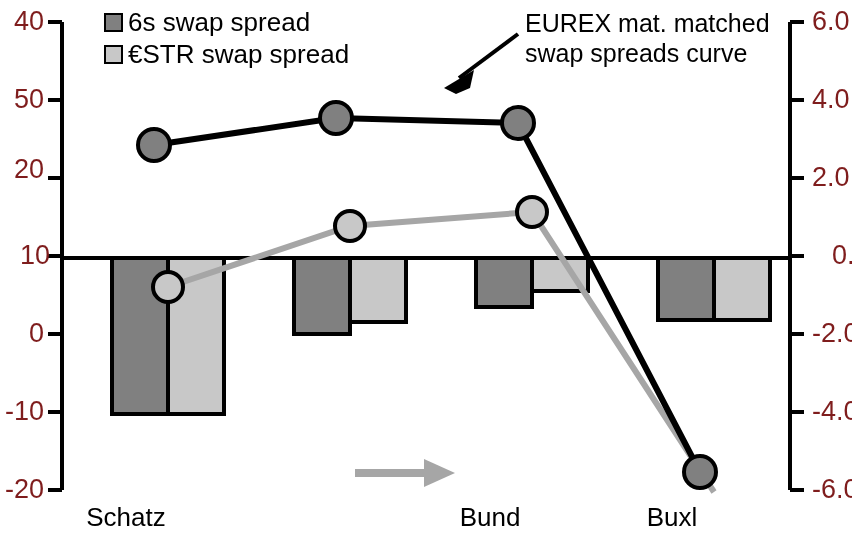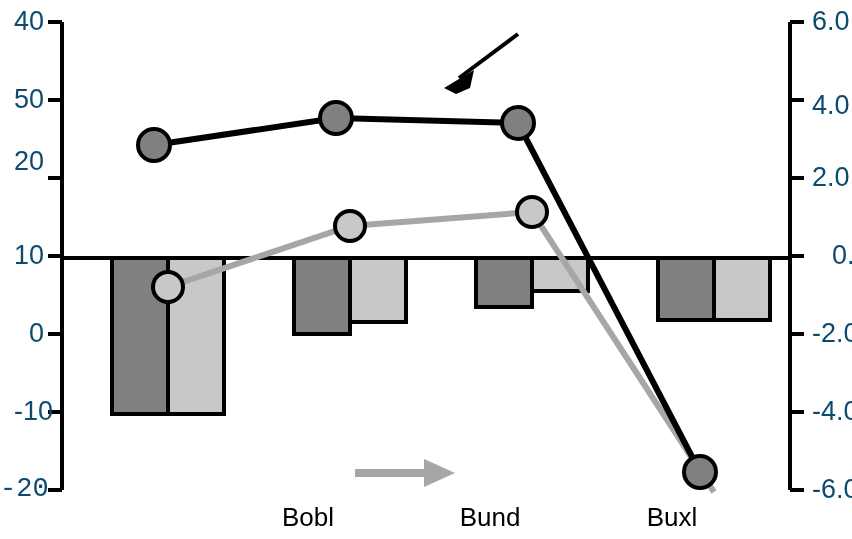--- a/index.html
+++ b/index.html
@@ -1,20 +1,20 @@
 <!DOCTYPE html>
 <html><head>
 <meta charset="utf-8">
 <style>
   html,body{margin:0;padding:0;background:#ffffff;}
   body{width:852px;height:539px;overflow:hidden;
        font-family:"Liberation Sans",sans-serif;color:#000;}
   #chart-root{position:relative;width:852px;height:539px;}
 
-  .tick-label{position:absolute;font-size:27px;line-height:27px;color:#0c4a6e;white-space:nowrap;}
+  .tick-label{position:absolute;font-size:27px;line-height:27px;color:#7f1d1d;white-space:nowrap;}
   .ytick-left{right:0;text-align:right;}
   .ytick-right{left:0;text-align:left;}
   .xtick{position:absolute;font-size:26px;line-height:26px;text-align:center;white-space:nowrap;}
 
   .legend{position:absolute;left:104px;top:6px;}
   .legend-row{display:flex;align-items:center;height:32px;}
   .legend-swatch{width:19px;height:19px;border:2px solid #000;box-sizing:border-box;margin-right:5px;}
   .legend-text{font-size:26px;line-height:26px;white-space:nowrap;}
 
   .annot{position:absolute;font-size:25px;line-height:30px;white-space:nowrap;}
@@ -101,34 +101,48 @@
     </g>
 
     <g>
       <line x1="355" y1="473" x2="428" y2="473" stroke="#a6a6a6" stroke-width="8"></line>
       <polygon points="455,473 424,459 424,487" fill="#a6a6a6"></polygon>
     </g>
   </svg>
 
   <div class="tick-label ytick-left" style="top:8px;  width:44px;left:0;">40</div>
   <div class="tick-label ytick-left" style="top:86px; width:44px;left:0;">50</div>
-  <div class="tick-label ytick-left" style="top:148px;width:44px;left:0;">20</div>
-  <div class="tick-label ytick-left" style="top:242px;width:44px;left:0;">10</div>
+  <div class="tick-label ytick-left" style="top:156px;width:44px;left:0;">20</div>
+  <div class="tick-label ytick-left" style="top:242px;width:44px;left:0;padding-left:6px;">10</div>
   <div class="tick-label ytick-left" style="top:320px;width:44px;left:0;">0</div>
-  <div class="tick-label ytick-left" style="top:398px;width:44px;left:9px;">-10</div>
-  <div class="tick-label ytick-left" style="top:476px;width:44px;left:0;font-family:Liberation Mono, monospace;">-20</div>
+  <div class="tick-label ytick-left" style="top:398px;width:44px;left:0;">-10</div>
+  <div class="tick-label ytick-left" style="top:476px;width:44px;left:0;">-20</div>
 
   <div class="tick-label ytick-right" style="top:8px;  left:812px;text-align:right;">6.0</div>
-  <div class="tick-label ytick-right" style="top:92px; left:812px;">4.0</div>
+  <div class="tick-label ytick-right" style="top:86px; left:812px;">4.0</div>
   <div class="tick-label ytick-right" style="top:164px;left:812px;">2.0</div>
   <div class="tick-label ytick-right" style="top:242px;left:812px;margin-left:20px;">0.0</div>
   <div class="tick-label ytick-right" style="top:320px;left:812px;">-2.0</div>
   <div class="tick-label ytick-right" style="top:398px;left:812px;">-4.0</div>
   <div class="tick-label ytick-right" style="top:476px;left:812px;">-6.0</div>
 
-  <div class="xtick" style="left:248px;top:504px;width:120px;">Bobl</div>
+  <div class="xtick" style="left:66px; top:504px;width:120px;">Schatz</div>
   <div class="xtick" style="left:430px;top:504px;width:120px;">Bund</div>
   <div class="xtick" style="left:612px;top:504px;width:120px;">Buxl</div>
 
+  <div class="legend">
+    <div class="legend-row">
+      <span class="legend-swatch" style="background:#808080;"></span>
+      <span class="legend-text">6s swap spread</span>
+    </div>
+    <div class="legend-row">
+      <span class="legend-swatch" style="background:#c8c8c8;"></span>
+      <span class="legend-text">€STR swap spread</span>
+    </div>
+  </div>
 
+  <div class="annot annot-arrow-note">
+    <div>EUREX mat. matched</div>
+    <div>swap spreads curve</div>
+  </div>
 
 
 </div>
 
 </body></html>

